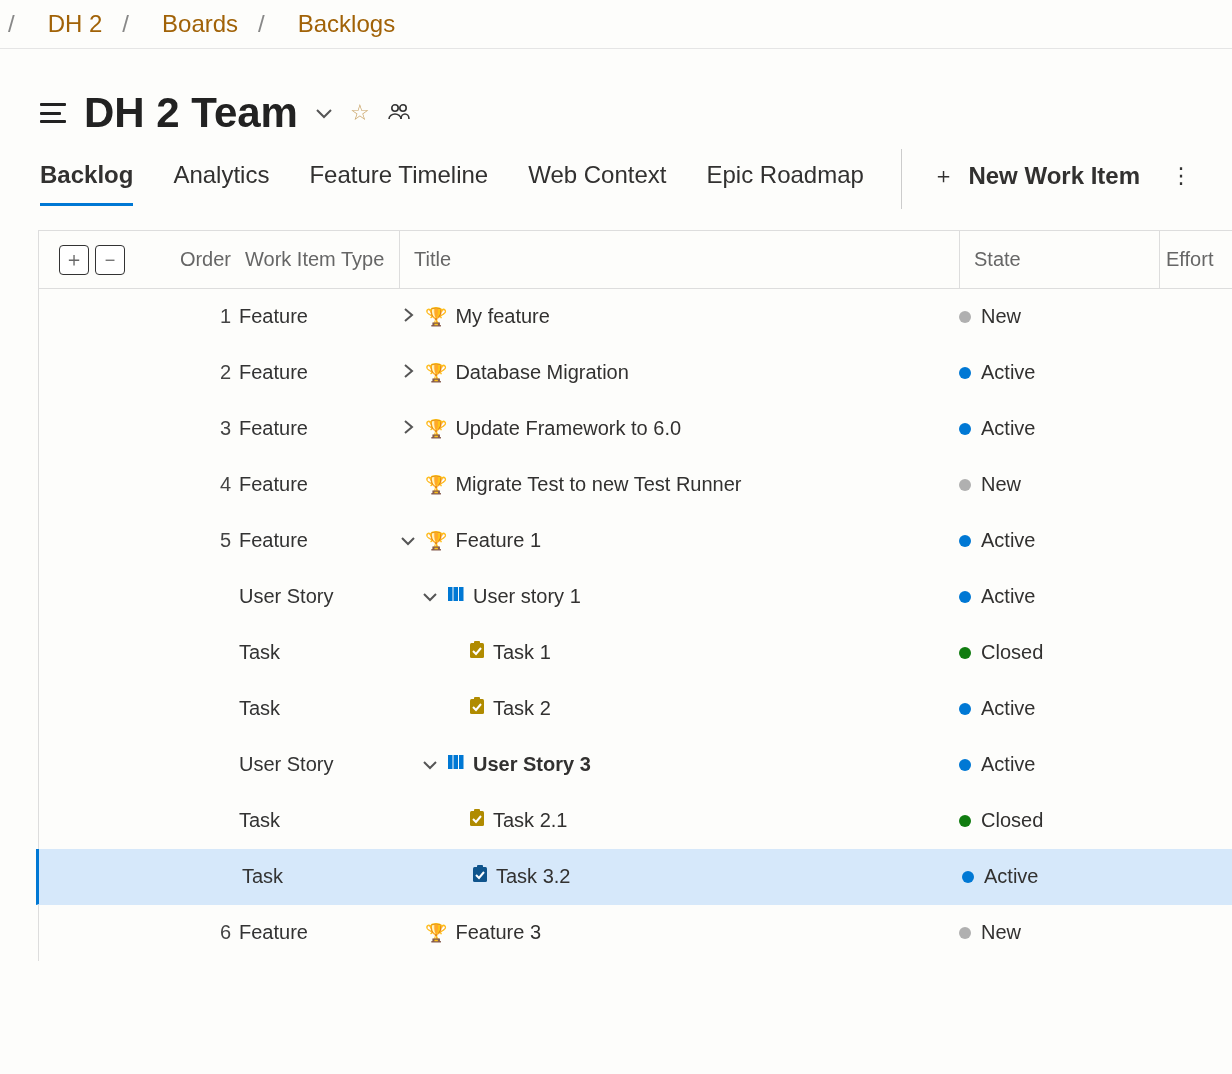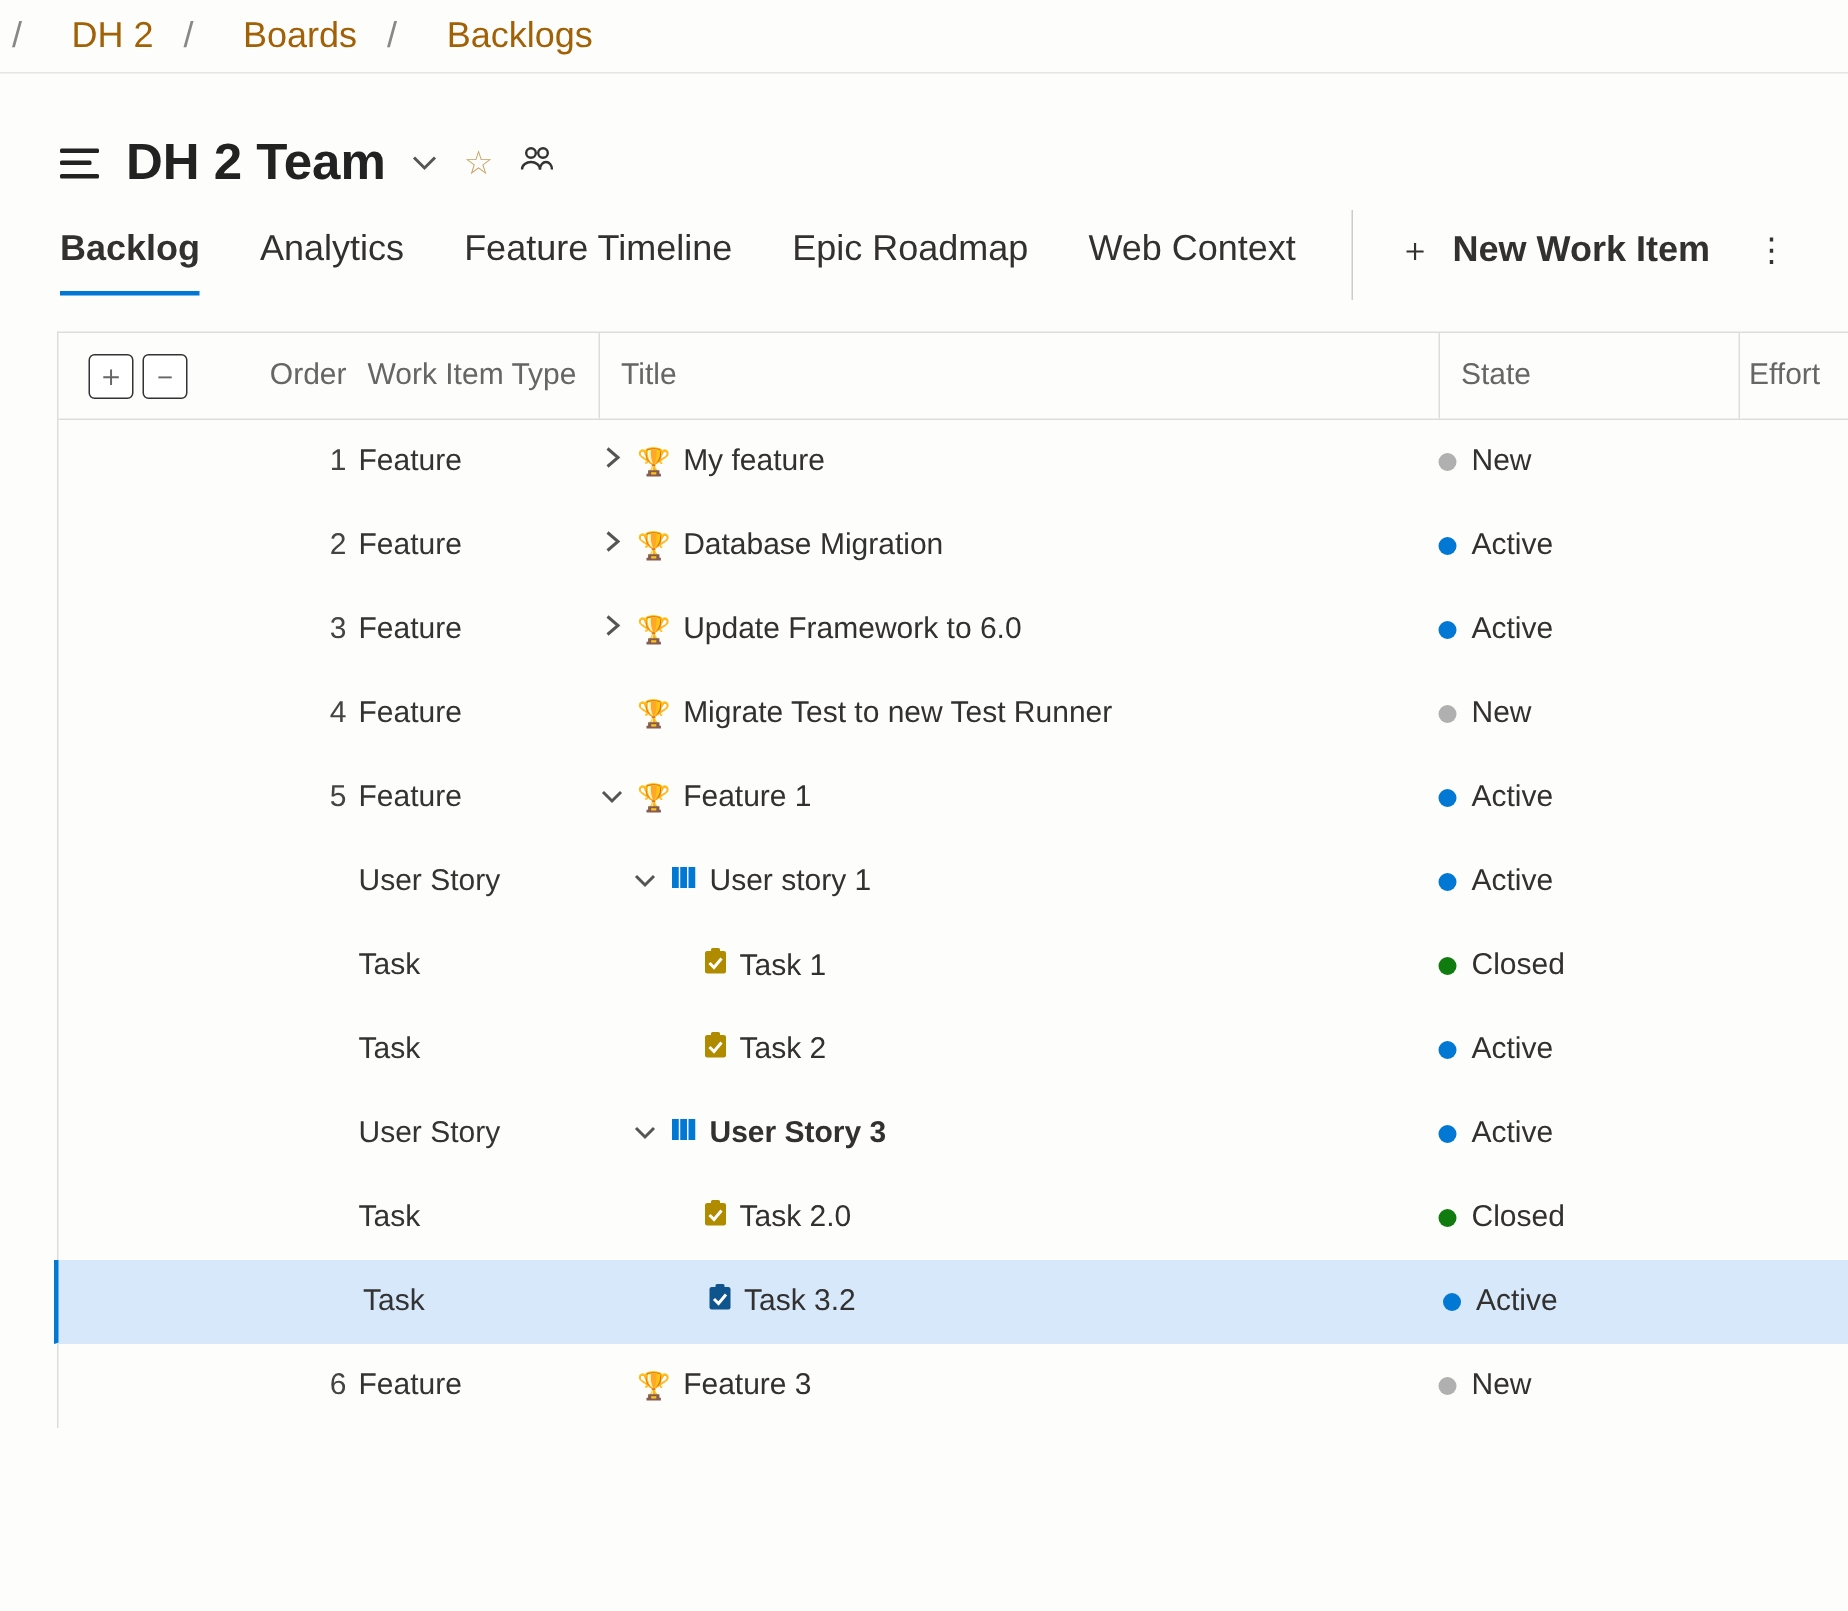--- a/index.html
+++ b/index.html
@@ -35,21 +35,21 @@
       width: 26px; height: 20px;
       display: flex; flex-direction: column; justify-content: space-between;
       cursor: pointer;
     }
     .hamburger span {
       height: 3px; background: #222; border-radius: 1px;
     }
     .hamburger span:nth-child(2){width:80%;}
     .hamburger span:nth-child(3){width:100%;}
     .team-name {
-      font-size: 34px;
+      font-size: 42px;
       font-weight: 700;
       color: #222;
     }
     .chev-down { font-size: 18px; color: #555; cursor:pointer; }
     .star { font-size: 22px; color: #c8a264; cursor:pointer;}
     .people { font-size: 20px; color:#333; cursor:pointer;}
 
     
     .tabs-row {
       display: flex;
@@ -166,22 +166,22 @@
         <path d="M13 15c0-3 2-5 4-5s4 2 4 5" fill="none" stroke="#333" stroke-width="1.6"></path>
       </svg>
   </div>
 </div>
 
 <div class="tabs-row">
   <div class="tabs">
     <div class="tab active">Backlog</div>
     <div class="tab">Analytics</div>
     <div class="tab">Feature Timeline</div>
+    <div class="tab">Web Context</div>
     <div class="tab">Epic Roadmap</div>
-    <div class="tab">Web Context</div>
   </div>
   <div class="spacer"></div>
   <div class="vsep"></div>
   <div class="new-item">
     <span class="plus">＋</span>
     <span>New Work Item</span>
   </div>
   <div class="kebab">⋮</div>
 </div>
 
@@ -365,21 +365,21 @@
         <div class="cell-tools"></div>
         <div class="cell-order"></div>
         <div class="cell-type">Task</div>
         <div class="cell-title" style="padding-left: 44px;">
           <span class="chevron"></span>
           <span><svg width="16" height="18" viewBox="0 0 16 18">
               <rect x="1" y="2" width="14" height="15" rx="1.5" fill="#b08b00"></rect>
               <rect x="5" y="0" width="6" height="4" rx="1" fill="#b08b00"></rect>
               <path d="M4 10 l3 3 l5-6" stroke="#fff" stroke-width="2" fill="none"></path>
             </svg></span>
-          <span>Task 2.0</span>
+          <span>Task 2.1</span>
         </div>
         <div class="cell-state">
           <span class="state-dot dot-closed"></span>
           <span>Closed</span>
         </div>
         <div></div>
       </div>
       <div class="table-row selected">
         <div class="cell-tools"></div>
         <div class="cell-order"></div>

